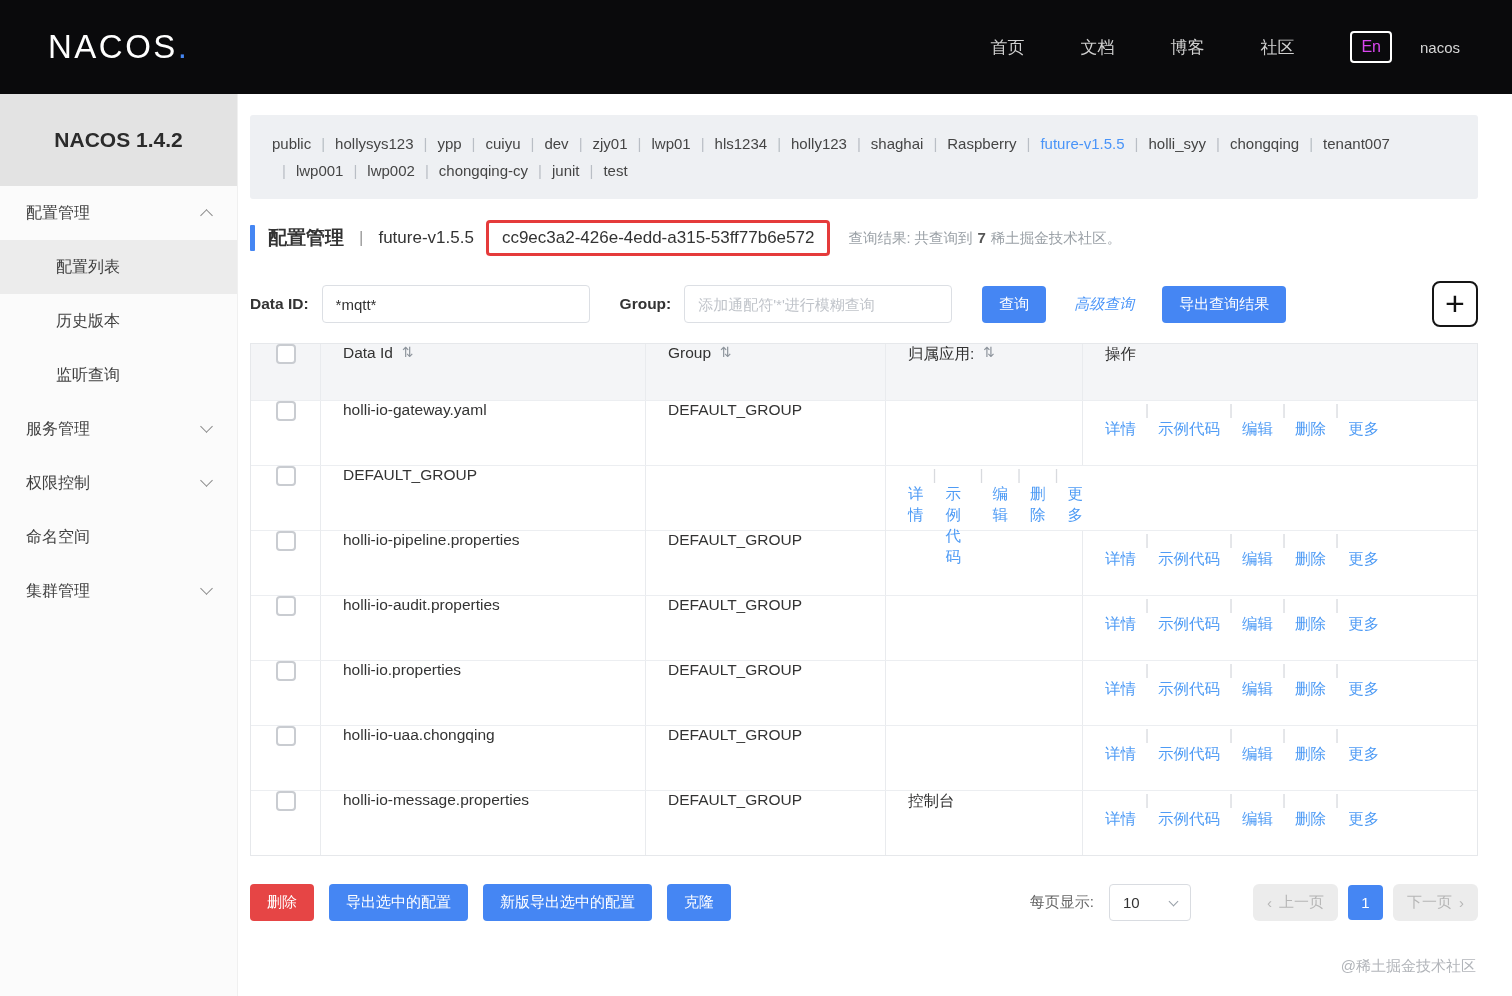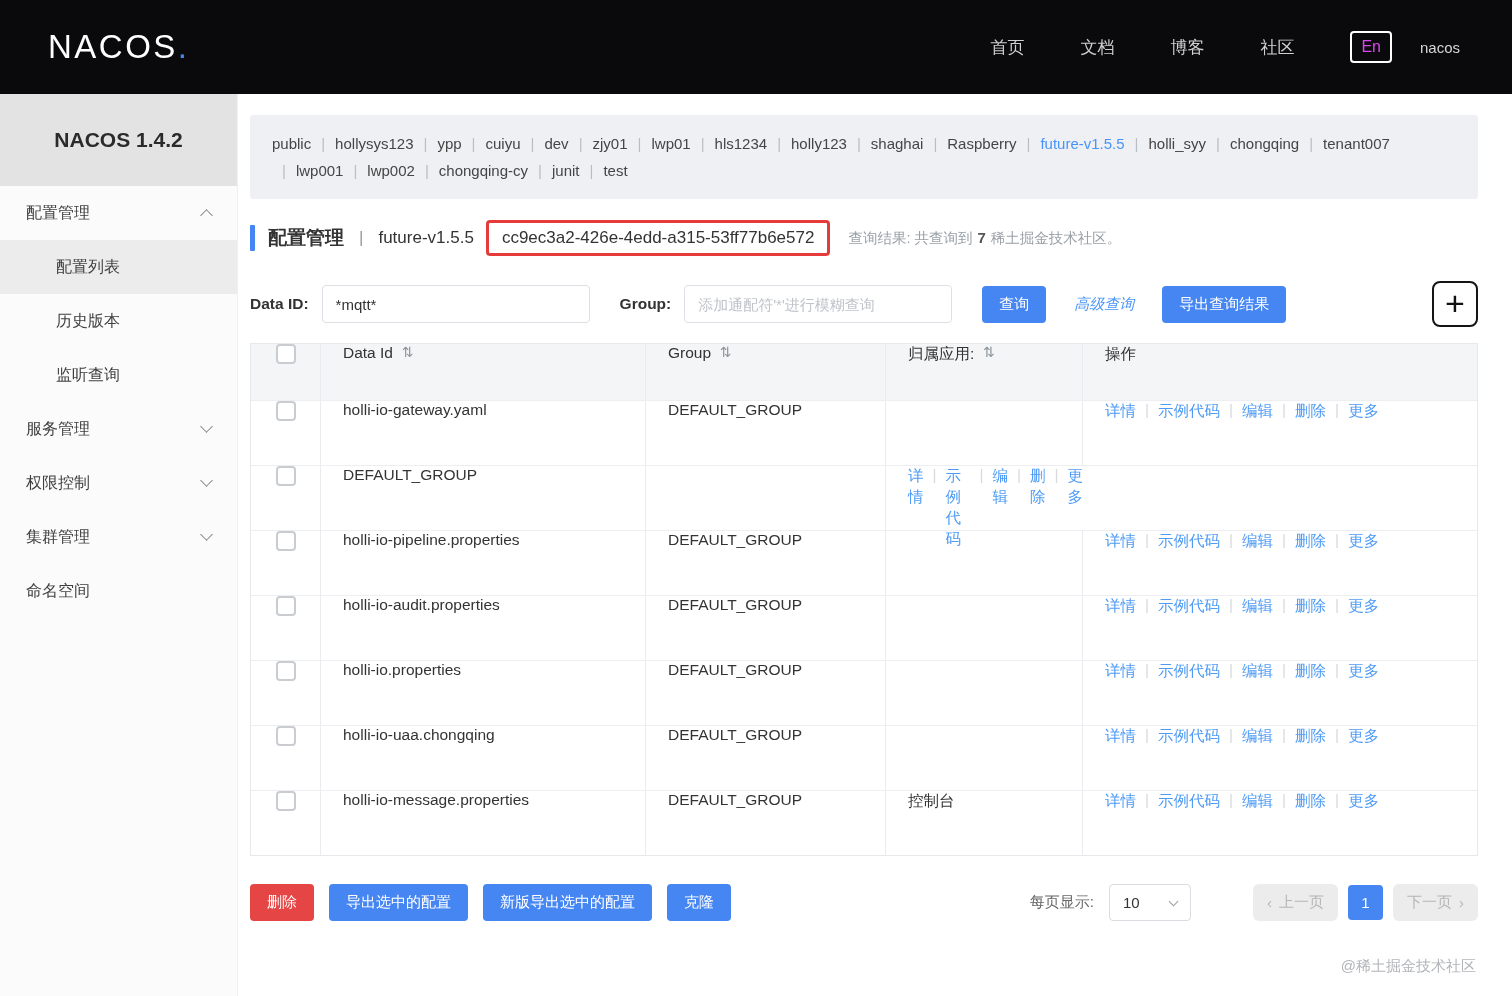--- a/index.html
+++ b/index.html
@@ -59,21 +59,21 @@
   
   .table { margin-top:16px; border:1px solid #e6e8eb; background:#fff; }
   .t-head, .t-row { display:grid; grid-template-columns:70px 325px 240px 197px 1fr; }
   .t-head { background:#f4f5f7; height:56px; }
   .t-row { height:65px; border-top:1px solid #eceef1; background:#fff; }
   .t-cell { display:flex; align-items:flex-start; padding-left:22px; border-right:1px solid #e9ebee; font-size:15.5px; color:#333; min-width:0; }
   .c-ops { border-right:none; }
   .c-check { justify-content:center; padding-left:0; }
   .checkbox { width:20px; height:20px; border:2px solid #c9ccd1; border-radius:4px; background:#fff; display:inline-block; cursor:pointer; }
   .sort { margin-left:9px; color:#8d949c; font-size:14px; cursor:pointer; font-family:"DejaVu Sans",sans-serif; }
-  .act-link { color:#4e9bf5; cursor:pointer; text-decoration:none; }
+  .act-link { color:#4e9bf5; cursor:pointer; text-decoration:none;margin-top:18px; }
   .act-sep { color:#d8dade; margin:0 9px; }
 
   
   .footer-row { display:flex; align-items:center; margin-top:28px; }
   .foot-left { display:flex; gap:15px; }
   .foot-right { margin-left:auto; display:flex; align-items:center; }
   .pp-label { font-size:15px; color:#666; margin-right:15px; }
   .pp-select { width:82px; height:37px; border:1px solid #d9dce1; border-radius:4px; background:#fff; display:flex; align-items:center; padding:0 13px; font-size:15px; cursor:pointer; }
   .pp-select .chev { margin-left:auto; width:7px; height:7px; border-color:#98a0a8; margin-top:-3px; }
   .pager { display:flex; align-items:center; gap:10px; margin-left:62px; }
@@ -112,25 +112,25 @@
           <div class="side-item side-sub">监听查询</div>
           <div class="side-item">
             <span>服务管理</span>
             <i class="chev down"></i>
           </div>
           <div class="side-item">
             <span>权限控制</span>
             <i class="chev down"></i>
           </div>
           <div class="side-item">
+            <span>命名空间</span>
+          </div>
+          <div class="side-item">
             <span>集群管理</span>
             <i class="chev down"></i>
-          </div>
-          <div class="side-item">
-            <span>命名空间</span>
           </div>
         </nav>
     </aside>
 
     <main class="main">
 
       <section class="ns-panel">
           <span class="ns-wrap"><span class="ns-item">public</span></span>
           <span class="ns-wrap"><span class="ns-sep">|</span><span class="ns-item">hollysys123</span></span>
           <span class="ns-wrap"><span class="ns-sep">|</span><span class="ns-item">ypp</span></span>

